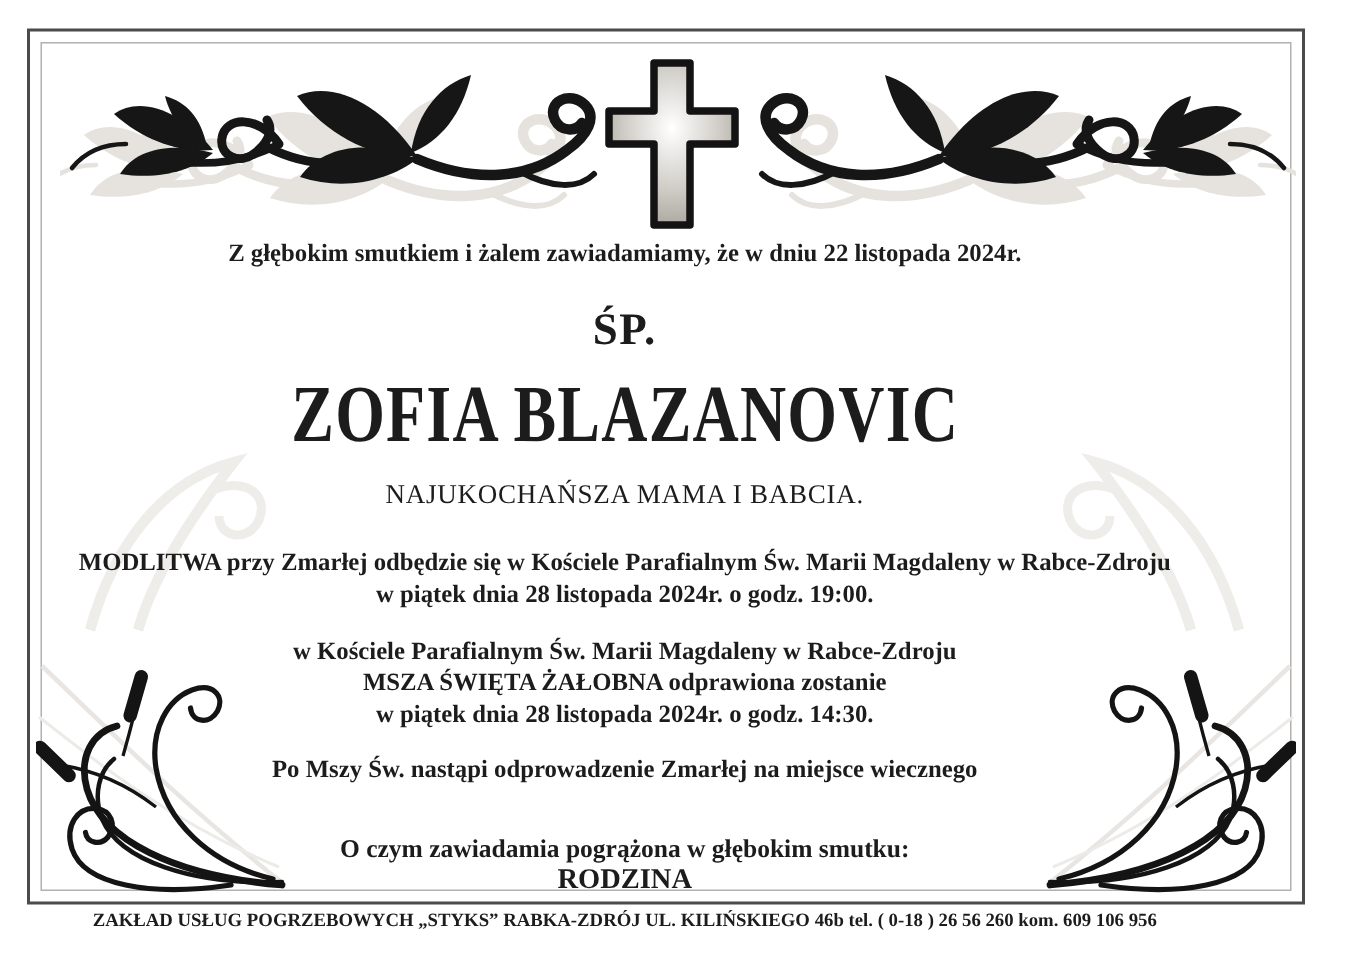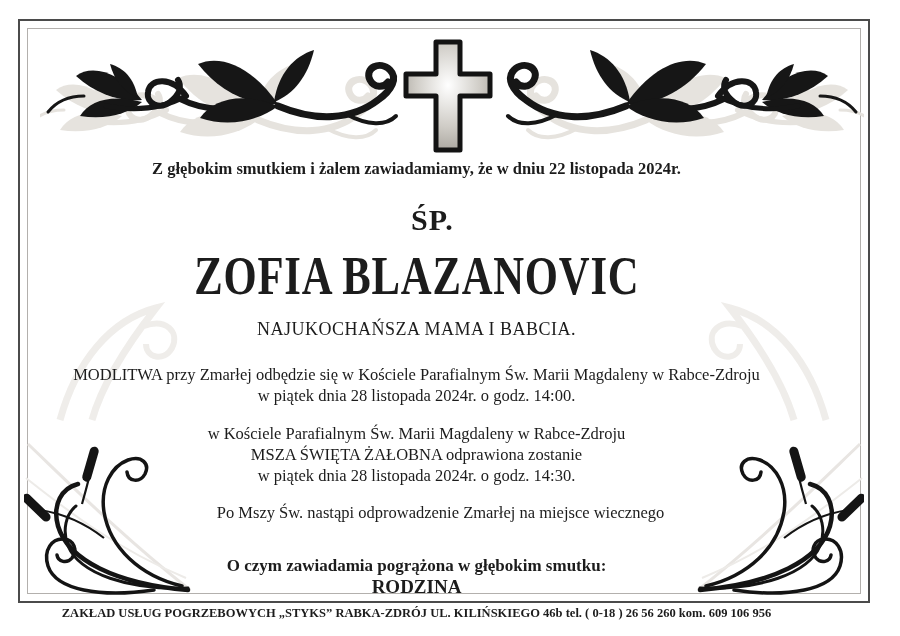--- a/index.html
+++ b/index.html
@@ -9,28 +9,28 @@
     font-family:"Liberation Serif","DejaVu Serif",serif;
   }
   .frame-outer{position:absolute;left:18px;top:19px;right:30px;bottom:33px;
     border:2px solid #4b4b4b;pointer-events:none;}
   .frame-inner{position:absolute;left:27px;top:28px;right:39px;bottom:42px;
     border:1px solid #b3b0ad;pointer-events:none;}
 
   .abs{position:absolute;left:0;width:833px;text-align:center;}
 
   .intro{top:158px;font-size:16.5px;line-height:21px;font-weight:bold;}
-  .sp{top:203px;font-size:30px;font-weight:bold;letter-spacing:1px;margin-left:16px;}
+  .sp{top:203px;font-size:30px;font-weight:bold;letter-spacing:1px;}
   .name-wrap{top:236px;font-size:54px;line-height:80px;font-weight:bold;white-space:nowrap;}
   .name-inner{display:inline-block;transform:scaleX(0.79);transform-origin:50% 50%;letter-spacing:1px;}
   .subtitle{top:319px;font-size:18px;font-weight:normal;letter-spacing:0.5px;}
-  .para{font-size:16.5px;line-height:21px;font-weight:normal;}
+  .para{font-size:16.5px;line-height:21px;font-weight:bold;}
   .modlitwa{top:364px;}
   .msza{top:423px;}
-  .procession{top:502px;margin-left:24px;}
+  .procession{top:502px;}
   .closing{top:555px;font-size:17px;line-height:21px;font-weight:bold;font-family:Liberation Serif, serif;}
   .signature{font-size:19px;}
   .footer{top:606px;font-size:12.5px;font-weight:bold;white-space:nowrap;}
 
   .ornament-top{position:absolute;left:40px;top:36px;width:824px;height:122px;}
   .corner{position:absolute;width:172px;height:160px;}
   .corner-left{left:24px;top:438px;}
   .corner-right{right:36px;top:438px;}
   .watermark{position:absolute;width:140px;height:135px;opacity:0.75;}
   .wm-left{left:48px;top:292px;}
@@ -101,21 +101,21 @@
 <div class="abs sp">ŚP.</div>
 
 <div class="abs name-wrap">
   <span class="name-inner">ZOFIA BLAZANOVIC</span>
 </div>
 
 <div class="abs subtitle">NAJUKOCHAŃSZA MAMA I BABCIA.</div>
 
 <div class="abs para modlitwa">
   <div>MODLITWA przy Zmarłej odbędzie się w Kościele Parafialnym Św. Marii Magdaleny w Rabce-Zdroju</div>
-  <div>w piątek dnia 28 listopada 2024r. o godz. 14:00.</div>
+  <div>w piątek dnia 28 listopada 2024r. o godz. 19:00.</div>
 </div>
 
 <div class="abs para msza">
   <div>w Kościele Parafialnym Św. Marii Magdaleny w Rabce-Zdroju</div>
   <div>MSZA ŚWIĘTA ŻAŁOBNA odprawiona zostanie</div>
   <div>w piątek dnia 28 listopada 2024r. o godz. 14:30.</div>
 </div>
 
 <div class="abs para procession">
   <div>Po Mszy Św. nastąpi odprowadzenie Zmarłej na miejsce wiecznego</div>

